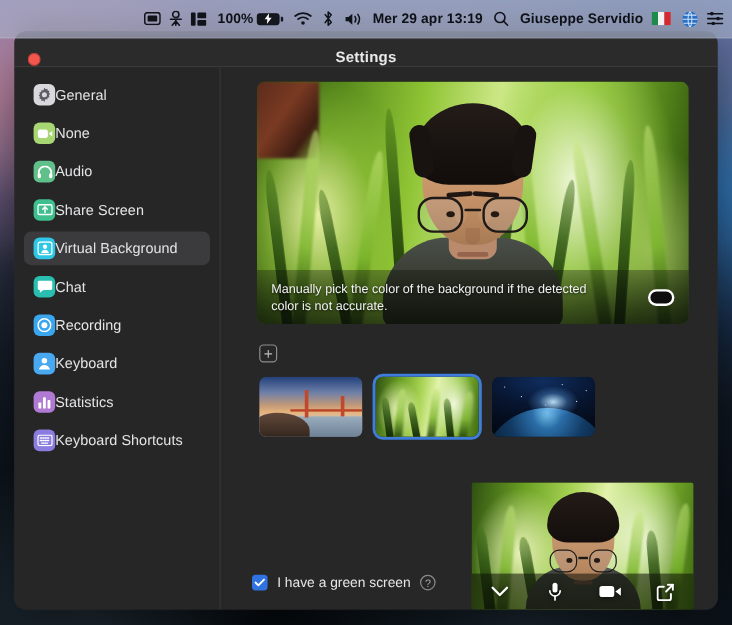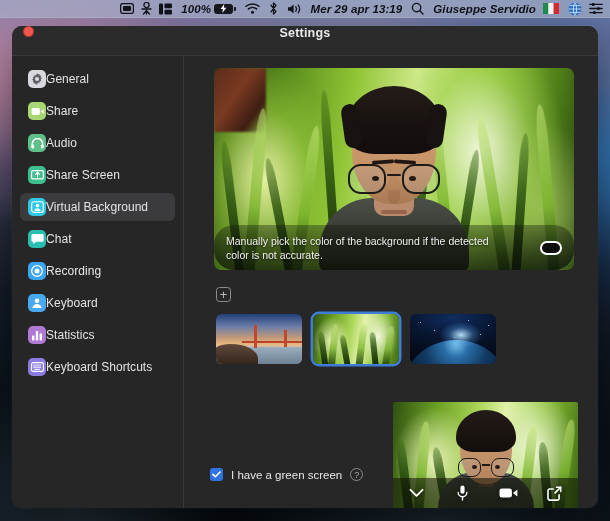--- a/index.html
+++ b/index.html
@@ -35,29 +35,28 @@
     content: "";
     position: absolute; left: 0; right: 0; bottom: 0; height: 62%;
     background:
       radial-gradient(ellipse 35% 55% at 12% 95%, rgba(70,95,110,0.55) 0%, rgba(0,0,0,0) 70%),
       radial-gradient(ellipse 48% 65% at 72% 100%, rgba(55,80,95,0.55) 0%, rgba(0,0,0,0) 70%),
       linear-gradient(to bottom, rgba(10,16,24,0) 0%, rgba(8,14,20,0.55) 60%, rgba(6,11,17,0.85) 100%);
   }
 
   
   #menubar {
-    position: absolute; top: 0; left: 0; right: 0; height: 18px;
+    position: absolute; top: 0; left: 0; right: 0; height: 32px;
     background: rgba(175,185,205,0.58);
     backdrop-filter: blur(12px);
     display: flex; align-items: center; justify-content: flex-end;
     padding-right: 7px;
     font-size: 11.5px; color: #10131a;
     z-index: 50;
     border-bottom: 0.5px solid rgba(255,255,255,0.12);
-    font-style: italic;
   }
   .mb-item { display: flex; align-items: center; margin-left: 9px; white-space: nowrap; }
   .mb-item.tight { margin-left: 7px; }
   .mb-text { font-weight: 600; letter-spacing: 0.1px; color: #0d1016; }
   .mb-ico { display: inline-flex; align-items: center; justify-content: center; }
   .mb-ico svg { display: block; }
 
   
   .batt {
     display: inline-flex; align-items: center; margin-left: 3px;
@@ -78,21 +77,21 @@
     background: #272727;
     border-radius: 10px;
     overflow: hidden;
     box-shadow: 0 22px 50px rgba(0,0,0,0.62), 0 0 0 0.5px rgba(255,255,255,0.07);
     z-index: 20;
   }
   #titlebar {
     height: 30px; position: relative;
     background: #2b2b2b;
     border-bottom: 0.5px solid #3a3a3a;
-    display: flex; align-items: flex-start;
+    display: flex; align-items: flex-end;
   }
   #close-btn {
     width: 11px; height: 11px; border-radius: 50%;
     background: #f2564c; margin-left: 11px;
     border: 0.5px solid rgba(0,0,0,0.25);
     cursor: pointer;
   }
   #win-title {
     position: absolute; left: 0; right: 0; text-align: center;
     font-size: 12.5px; font-weight: 700; color: #e9e9ea;
@@ -226,21 +225,20 @@
     position: absolute; left: 50%; transform: translateX(-50%); top: 112px;
     width: 26px; height: 4px; background: rgba(130,78,62,0.65); border-radius: 3px;
   }
 
   
   #hintbar {
     position: absolute; left: 0; right: 0; bottom: 0; height: 45px;
     background: linear-gradient(to bottom, rgba(15,20,10,0.35), rgba(10,14,8,0.72));
     display: flex; align-items: center; justify-content: space-between;
     padding: 0 12px;
-    border-radius: 20px;
   }
   #hint-text {
     font-size: 10.5px; color: #f2f2f2; line-height: 14px; max-width: 285px;
     text-shadow: 0 1px 2px rgba(0,0,0,0.75);
   }
   #color-swatch {
     width: 22px; height: 14px; border-radius: 7px;
     background: #0e0e0e; border: 2px solid #ffffff;
     cursor: pointer; flex: 0 0 auto;
   }
@@ -295,21 +293,21 @@
   .te-glow { position: absolute; left: 30px; top: 8px; width: 42px; height: 26px;
     background: radial-gradient(ellipse, rgba(190,230,255,0.95) 0%, rgba(90,160,230,0.35) 40%, rgba(0,0,0,0) 72%); }
   .star { position: absolute; width: 1.4px; height: 1.4px; background: #e6f0ff; border-radius: 50%; }
 
   
   #bottom-row {
     position: absolute; left: 26px; right: 20px; bottom: 0;
     display: flex; align-items: flex-end; justify-content: space-between;
   }
   #green-screen-row {
-    display: flex; align-items: center; gap: 8px; padding-bottom: 27px;
+    display: flex; align-items: center; gap: 8px; padding-bottom: 16px;
   }
   #gs-check {
     width: 13px; height: 13px; border-radius: 3px; background: #2f73e0;
     display: flex; align-items: center; justify-content: center; cursor: pointer;
   }
   #gs-label { font-size: 11.5px; color: #e6e6e8; }
   #gs-help {
     width: 13px; height: 13px; border-radius: 50%;
     border: 1px solid #8b8b8e; color: #a9a9ad;
     font-size: 9px; display: flex; align-items: center; justify-content: center;
@@ -471,21 +469,21 @@
         <span class="nav-label">General</span>
       </div>
 
       <div class="nav-item">
         <span class="nav-ico" style="background:#a7d672">
           <svg width="13" height="9" viewBox="0 0 13 9">
               <rect x="0.5" y="1" width="8.4" height="7" rx="1.9" fill="#ffffff"></rect>
               <path d="M9.6 4.5L12.6 2.2v4.6z" fill="#ffffff"></path>
             </svg>
         </span>
-        <span class="nav-label">Share</span>
+        <span class="nav-label">None</span>
       </div>
 
       <div class="nav-item">
         <span class="nav-ico" style="background:#5fc08a">
           <svg width="13" height="11" viewBox="0 0 13 11">
               <path d="M1.3 9V5.8a5.2 5.2 0 0 1 10.4 0V9" stroke="#ffffff" stroke-width="1.5" fill="none" stroke-linecap="round"></path>
               <rect x="0.4" y="6.4" width="2.7" height="4.2" rx="1.3" fill="#ffffff"></rect>
               <rect x="9.9" y="6.4" width="2.7" height="4.2" rx="1.3" fill="#ffffff"></rect>
             </svg>
         </span>

